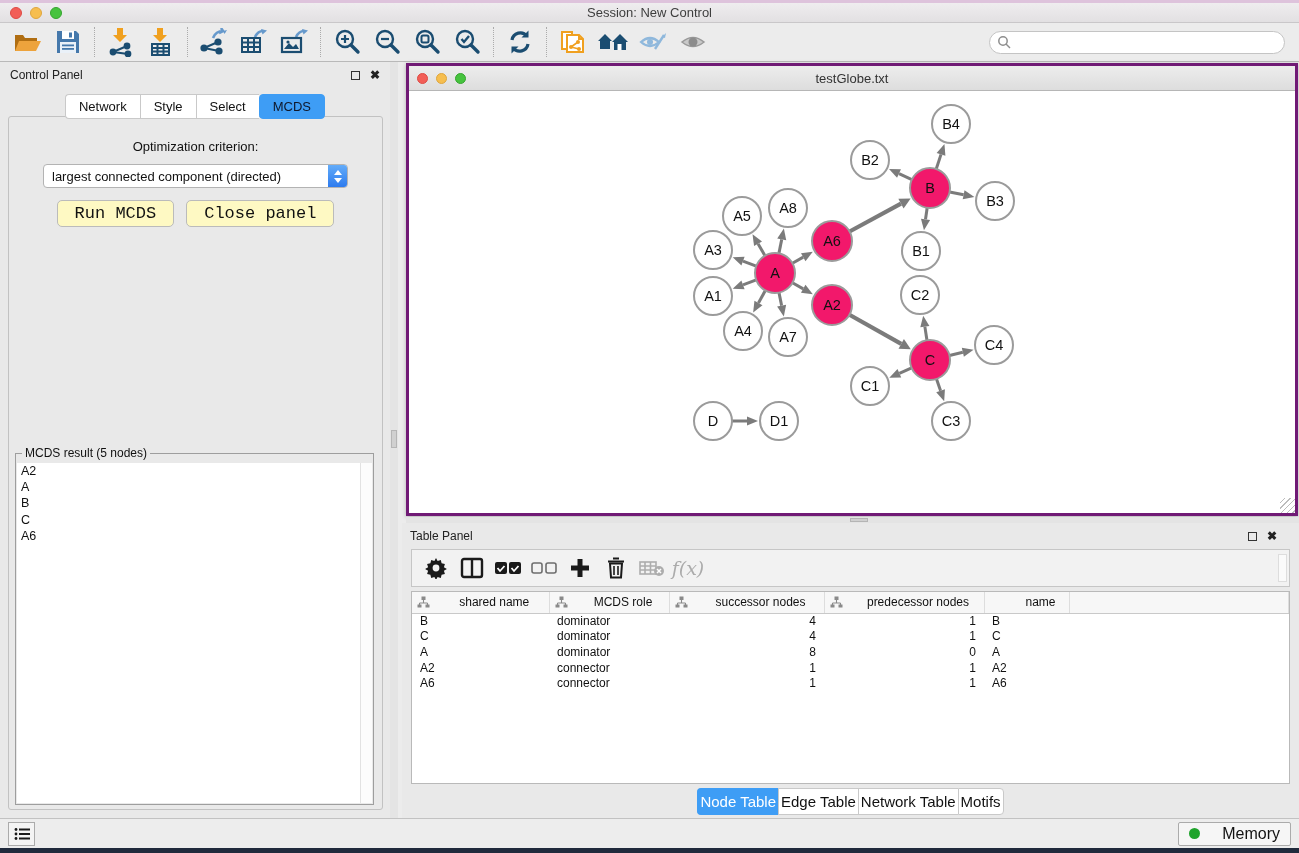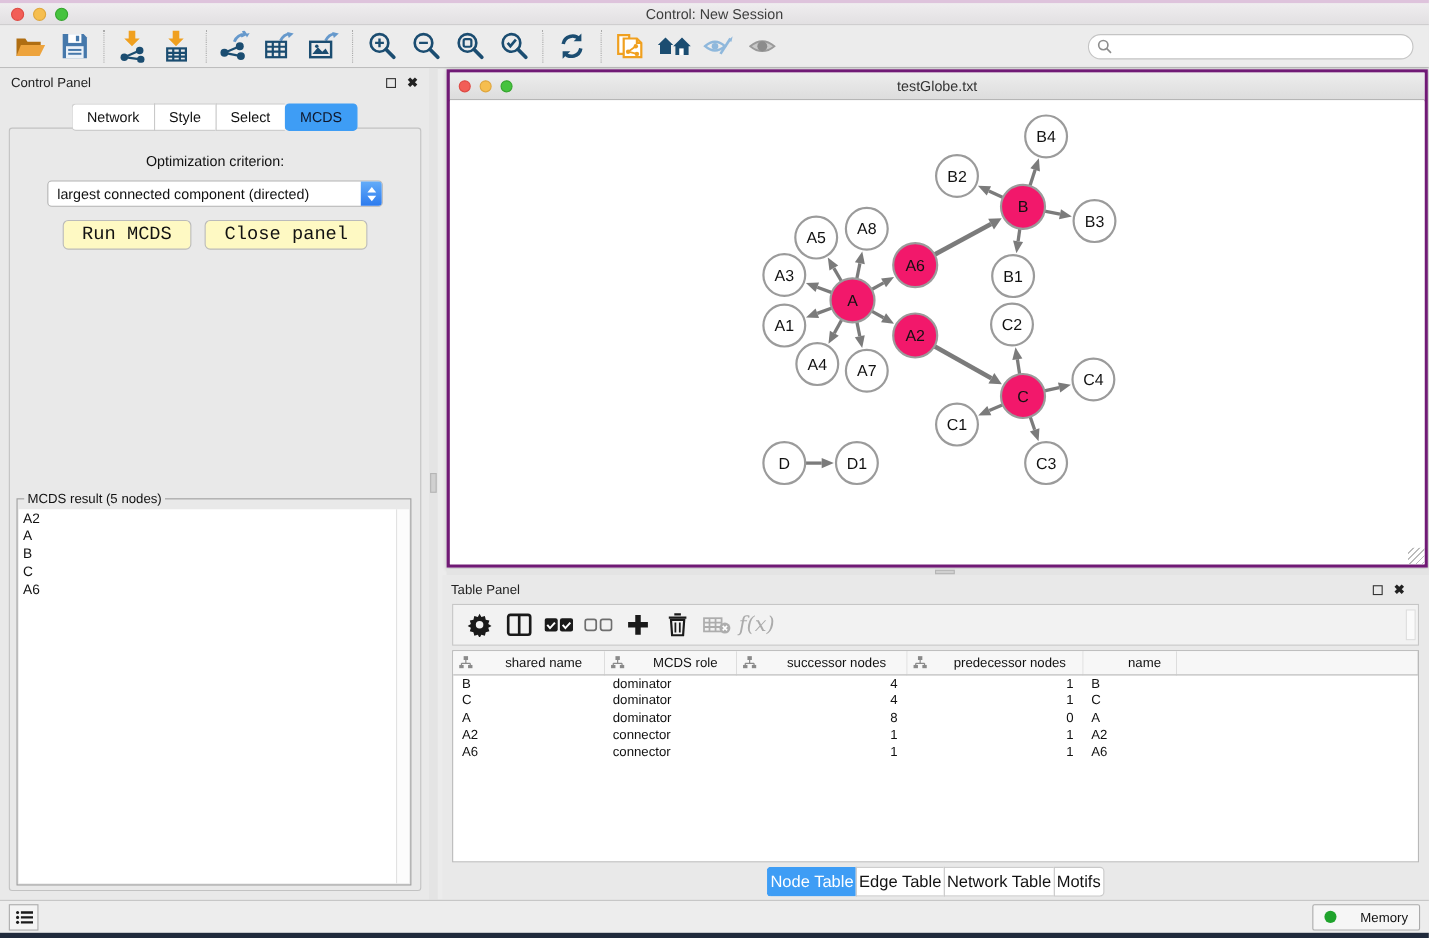--- a/index.html
+++ b/index.html
@@ -86,33 +86,33 @@
   td.al { text-align:left; } td.ar { text-align:right; }
   .tp-tabs { height:34px; display:flex; align-items:center; justify-content:center; }
   .tp-tab { font-size:15px; padding:4px 2px; background:#FFF; border:1px solid #C9C9C9; border-right:none; color:#111; cursor:pointer; }
   .tp-tab:first-child { border-radius:4px 0 0 4px; }
   .tp-tab:last-child { border-right:1px solid #C9C9C9; border-radius:0 4px 4px 0; }
   .tp-tab.active { background:#3E9DF5; border-color:#3E9DF5; color:#FFF; border-radius:4px 0 0 4px; }
 
   
   .status-bar { position:absolute; left:0; bottom:5px; width:100%; height:30px; background:#EDEDED; border-top:1px solid #C2C2C2; display:flex; align-items:center; padding:0 8px; }
   .sb-left-btn { width:27px; height:24px; background:#F4F4F4; border:1px solid #ABABAB; display:flex; align-items:center; justify-content:center; cursor:pointer; }
-  .memory-btn { margin-left:auto; height:24px; background:#F6F6F6; border:1px solid #ABABAB; border-radius:2px; display:flex; align-items:center; gap:22px; padding:0 10px; font-size:12px; color:#111; cursor:pointer; }
+  .memory-btn { margin-left:auto; height:24px; background:#F6F6F6; border:1px solid #ABABAB; border-radius:2px; display:flex; align-items:center; gap:22px; padding:0 10px; font-size:16px; color:#111; cursor:pointer; }
   .mem-dot { width:11px; height:11px; border-radius:50%; background:#1FA32C; }
   .desktop-strip { position:absolute; left:0; bottom:0; width:100%; height:5px; background:#202A3C; }
 </style>
 </head>
 <body>
 
 <div class="screen">
 
   <div class="top-strip"></div>
 
   <div class="titlebar">
-    <div class="title">Control: New Session</div>
+    <div class="title">Session: New Control</div>
     <div class="lights">
       <div class="light red"></div>
       <div class="light yellow"></div>
       <div class="light green"></div>
     </div>
   </div>
 
   <div class="main-toolbar">
     <button class="tbtn" title="Open Session">
       <svg width="30" height="26" viewBox="0 0 30 26">

